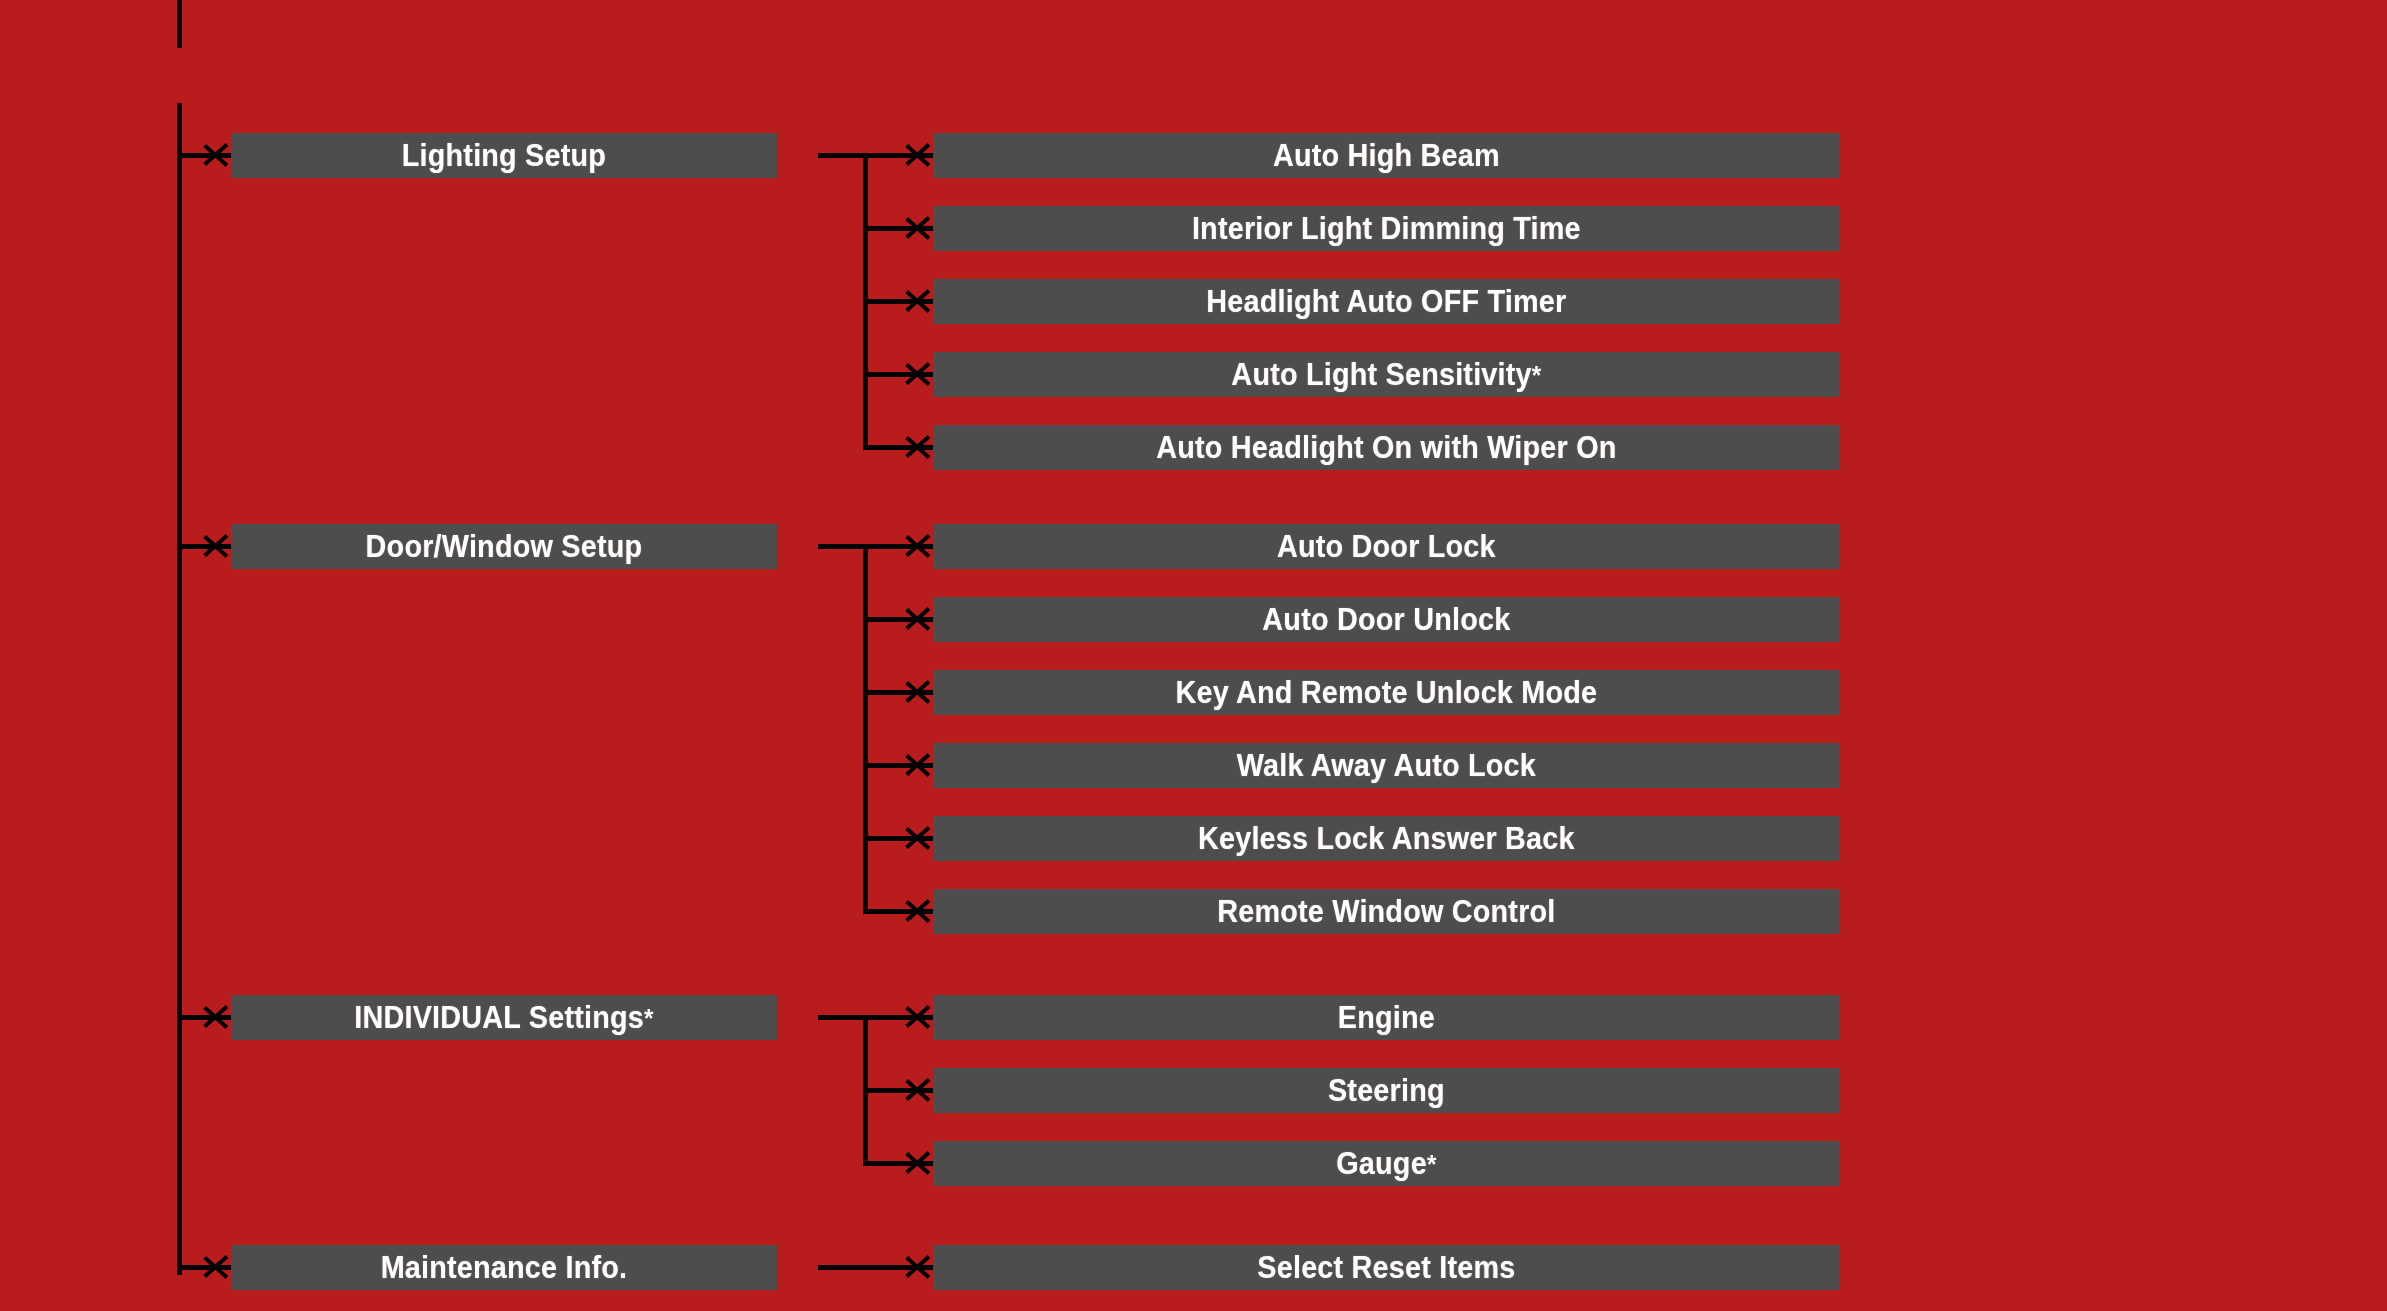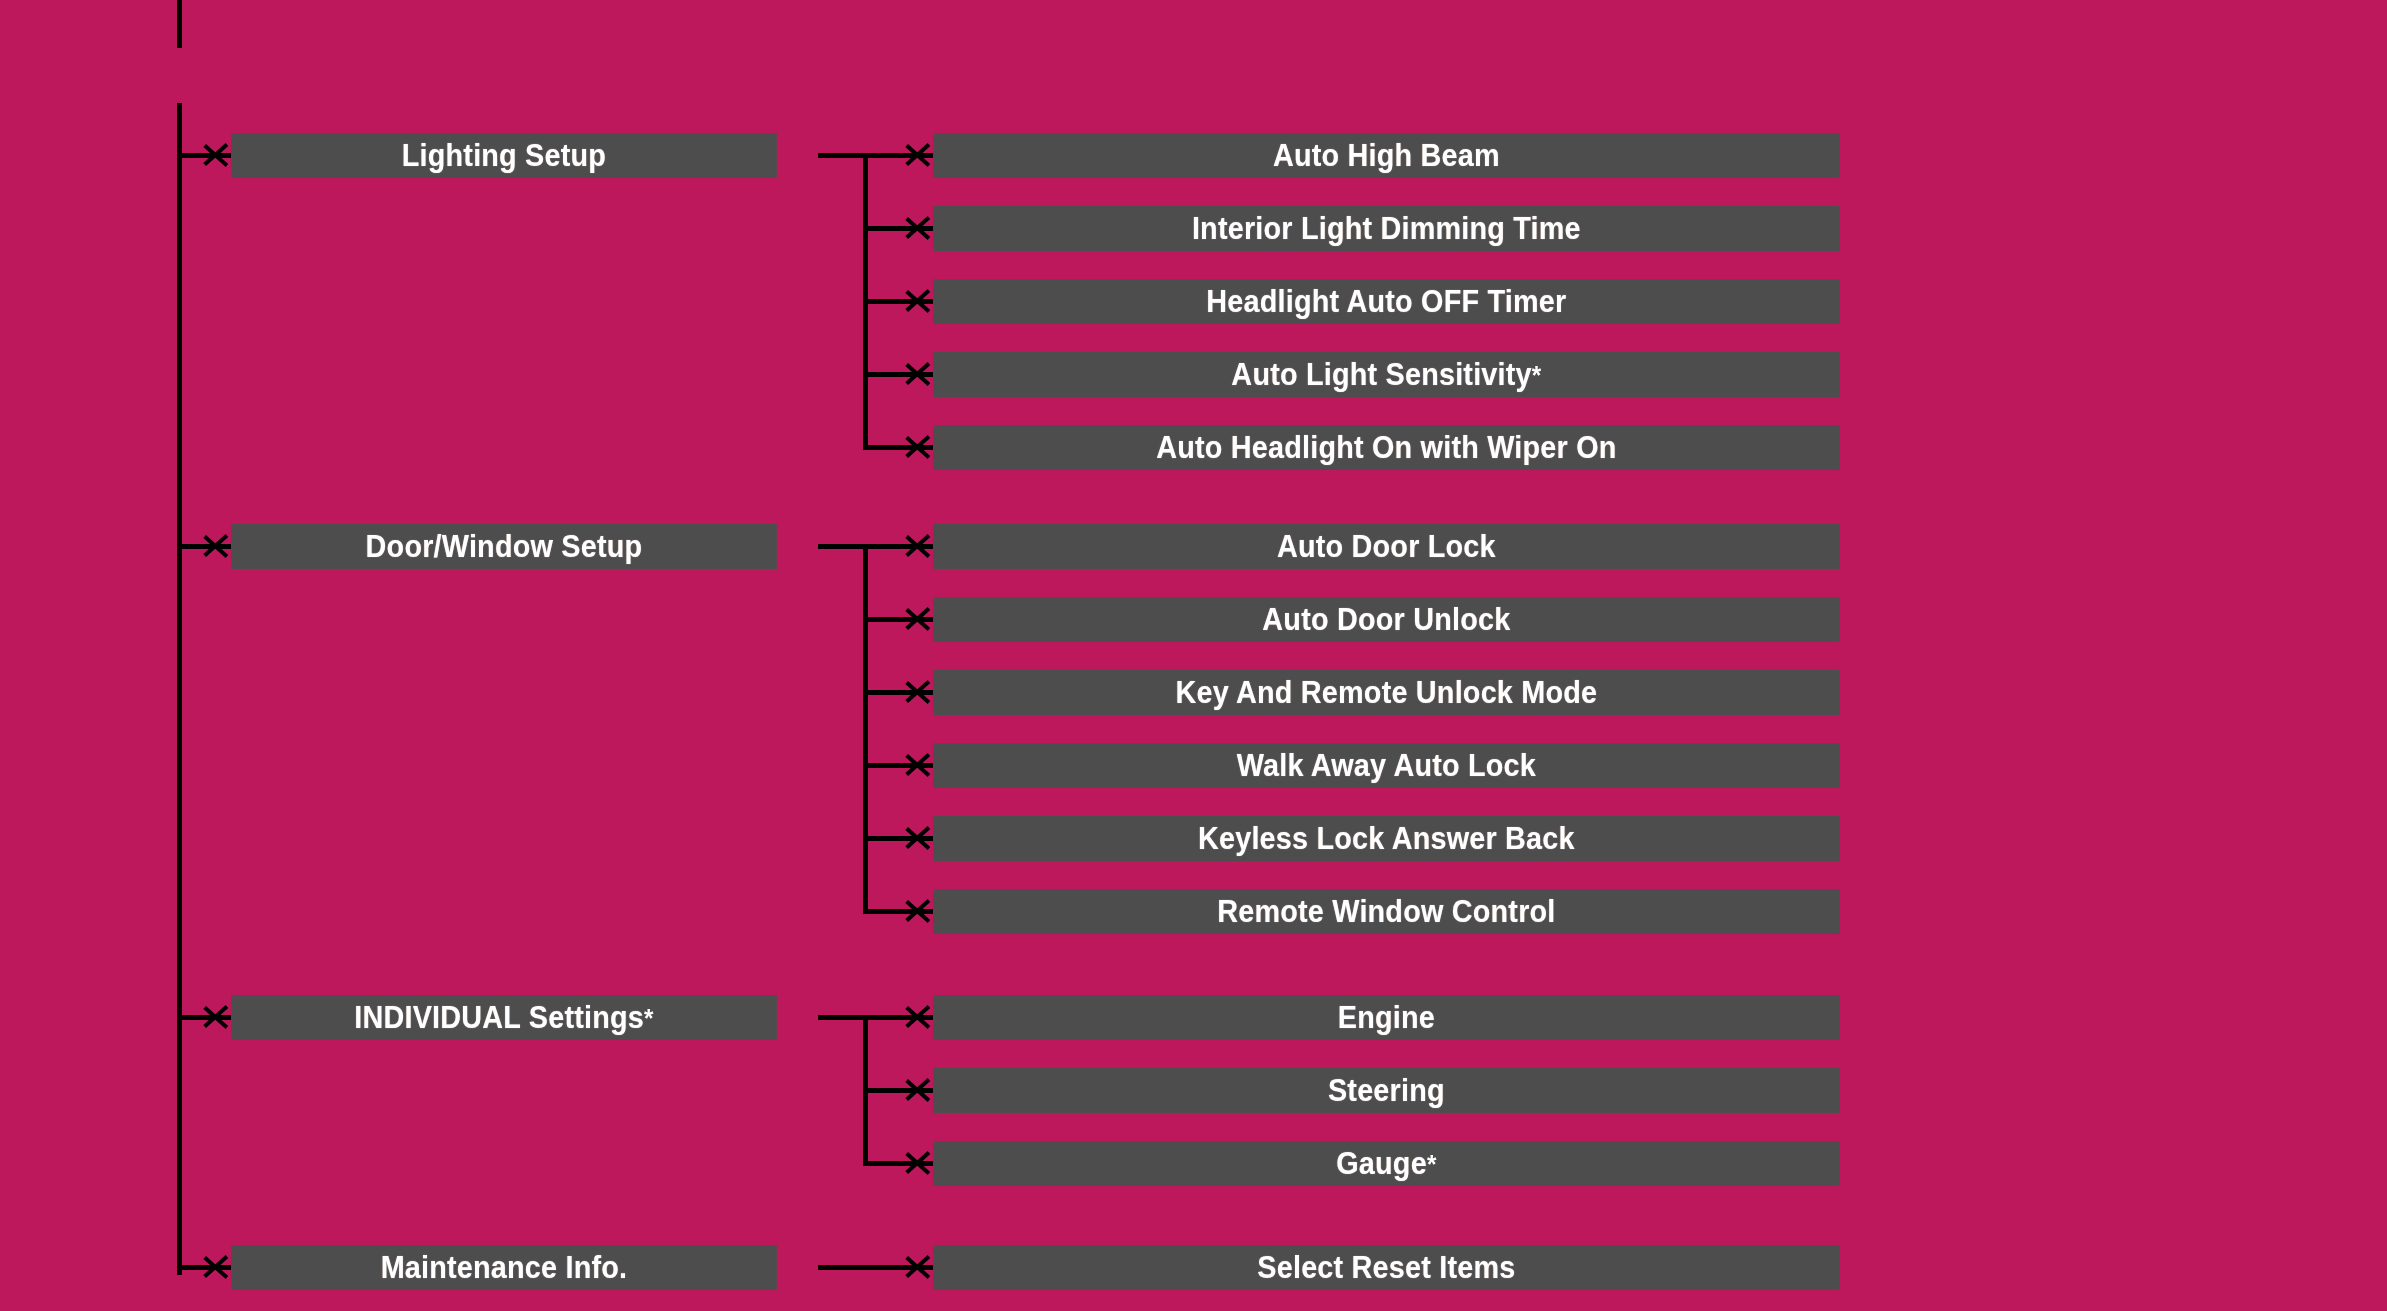--- a/index.html
+++ b/index.html
@@ -8,21 +8,21 @@
     padding: 0;
     background: #ffffff;
   }
   body {
     font-family: "Liberation Sans", "DejaVu Sans", sans-serif;
   }
   #canvas {
     position: relative;
     width: 2387px;
     height: 1311px;
-    background: #be185d;
+    background: #b91c1c;
     overflow: hidden;
   }
   
   .node {
     position: absolute;
     background: #4d4d4d;
     color: #ffffff;
     display: flex;
     align-items: center;
     justify-content: center;

